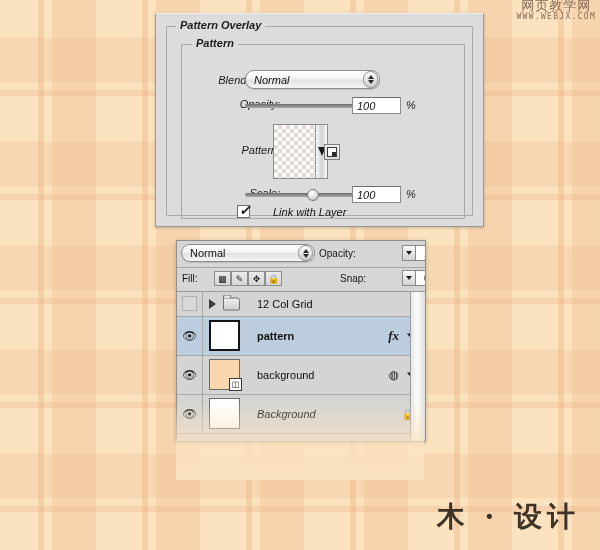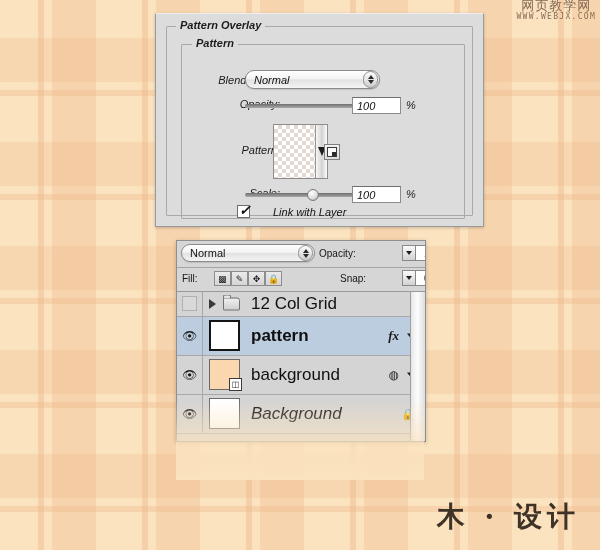--- a/index.html
+++ b/index.html
@@ -433,24 +433,24 @@
     background: #ffffff;
     border: 1px solid #3a3a3a;
     box-sizing: border-box;
     font-size: 8px;
     line-height: 11px;
     text-align: center;
     color: #222;
   }
   .layer-name {
     position: absolute;
-    left: 74px;
+    left: 80px;
     top: 50%;
     transform: translateY(-50%);
-    font-size: 17px;
+    font-size: 11px;
     color: #101010;
   }
   .layer-name.bold { font-weight: bold; }
   .layer-name.italic { font-style: italic; }
   .layer-right-icon {
     position: absolute;
     right: 26px;
     top: 50%;
     transform: translateY(-50%);
     font-size: 12px;

